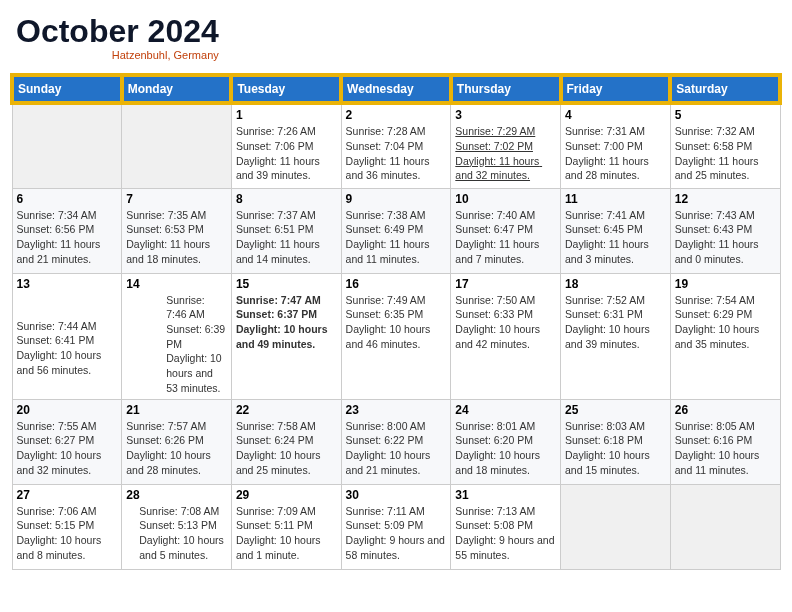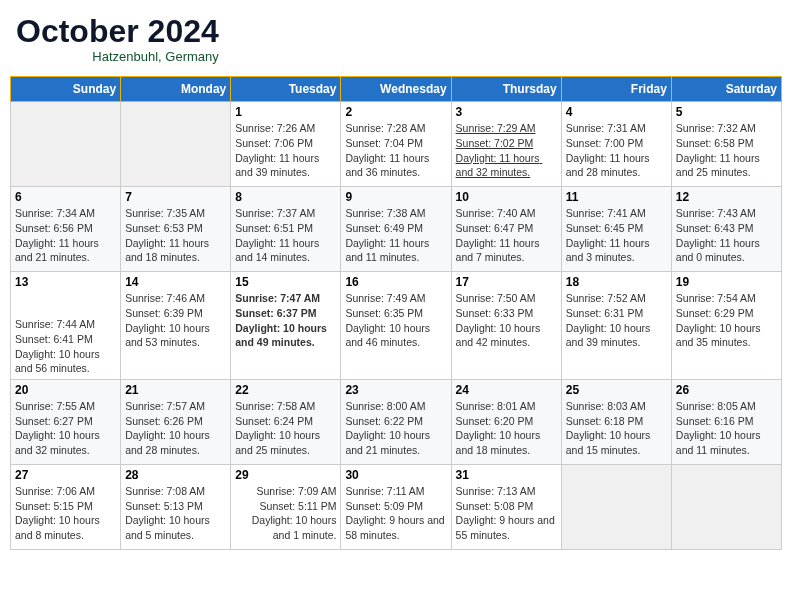--- a/index.html
+++ b/index.html
@@ -34,36 +34,36 @@
     .title-block {
       text-align: right;
     }
     .month-year {
       font-size: 32px;
       font-weight: bold;
       color: #0f172a;
       line-height: 1.1;
     }
     .location {
-      font-size: 13px;
-      color: #14532d;
+      font-size: 11px;
+      color: #c2410c;
     }
     table {
       width: 100%;
       border-collapse: collapse;
       font-size: 11px;
     }
     thead th {
       background-color: #2472c8;
       color: #fff;
       padding: 5px 4px;
-      text-align: right;
+      text-align: left;
       font-size: 12px;
       font-weight: bold;
-      border: 1px solid #eab308;
+      border: 4px solid #eab308;
     }
     td {
       border: 1px solid #ccc;
       vertical-align: top;
       padding: 3px 4px;
       width: calc(100% / 7);
       min-height: 80px;
       height: 85px;
     }
     .day-num {
@@ -188,21 +188,21 @@
       </tr>
       <tr>
         <td>
           <span class="day-num">13</span>
           <div class="cell-content" style="white-space: pre-wrap; margin-top: 28px;">Sunrise: 7:44 AM
 Sunset: 6:41 PM
 Daylight: 10 hours and 56 minutes.</div>
         </td>
         <td>
           <span class="day-num">14</span>
-          <div class="cell-content" style="white-space: pre-wrap;">Sunrise: 7:46 AM
+          <div class="cell-content" style="white-space: pre-wrap; margin-left: 40px;">Sunrise: 7:46 AM
 Sunset: 6:39 PM
 Daylight: 10 hours and 53 minutes.</div>
         </td>
         <td>
           <span class="day-num">15</span>
           <div class="cell-content" style="white-space: pre-wrap; font-weight: bold;">Sunrise: 7:47 AM
 Sunset: 6:37 PM
 Daylight: 10 hours and 49 minutes.</div>
         </td>
         <td>
@@ -276,27 +276,27 @@
       </tr>
       <tr>
         <td>
           <span class="day-num">27</span>
           <div class="cell-content" style="white-space: pre-wrap;">Sunrise: 7:06 AM
 Sunset: 5:15 PM
 Daylight: 10 hours and 8 minutes.</div>
         </td>
         <td>
           <span class="day-num">28</span>
-          <div class="cell-content" style="white-space: pre-wrap;">Sunrise: 7:08 AM
+          <div class="cell-content" style="white-space: pre-wrap; margin-left: 13px;">Sunrise: 7:08 AM
 Sunset: 5:13 PM
 Daylight: 10 hours and 5 minutes.</div>
         </td>
         <td>
           <span class="day-num">29</span>
-          <div class="cell-content" style="white-space: pre-wrap; text-align: right;">Sunrise: 7:09 AM
+          <div class="cell-content" style="white-space: pre-wrap;">Sunrise: 7:09 AM
 Sunset: 5:11 PM
 Daylight: 10 hours and 1 minute.</div>
         </td>
         <td>
           <span class="day-num">30</span>
           <div class="cell-content" style="white-space: pre-wrap;">Sunrise: 7:11 AM
 Sunset: 5:09 PM
 Daylight: 9 hours and 58 minutes.</div>
         </td>
         <td>

